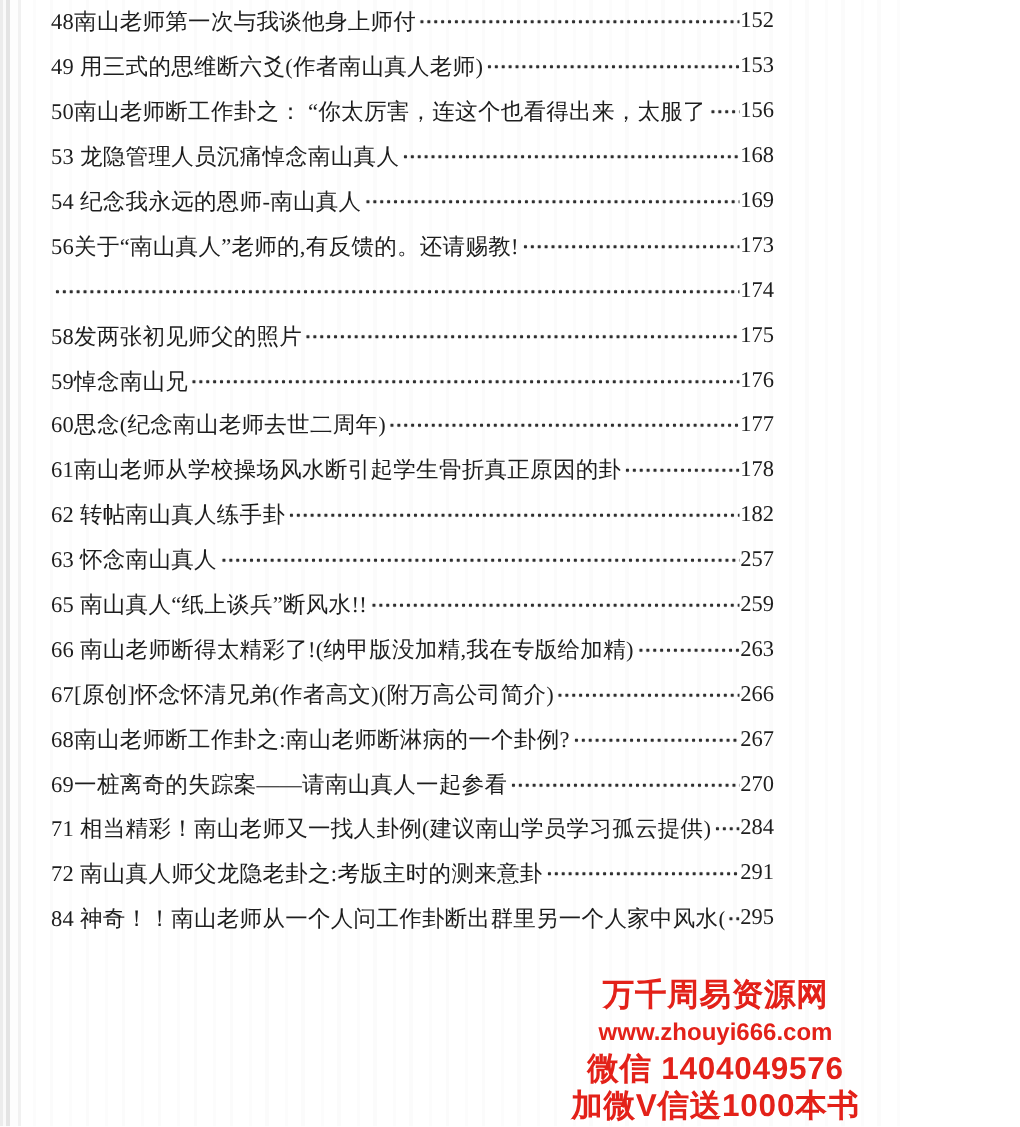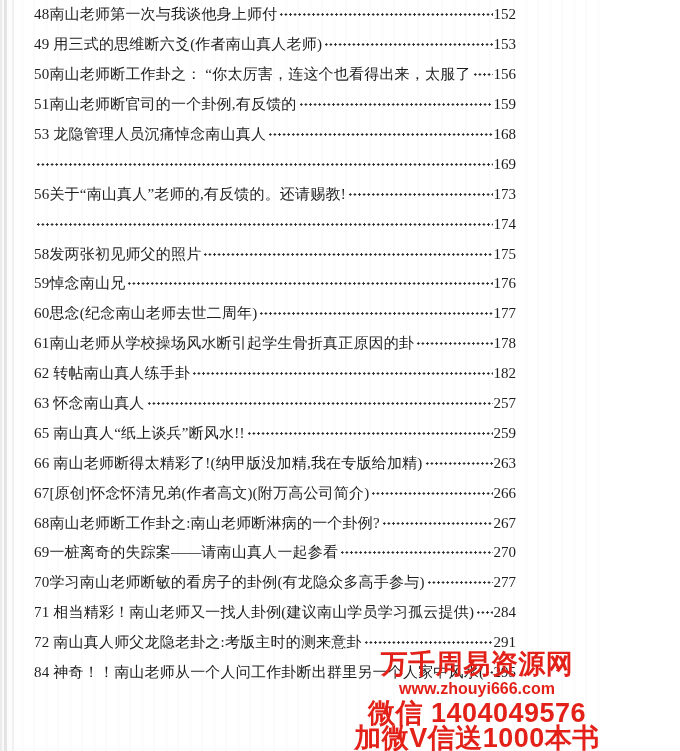--- a/index.html
+++ b/index.html
@@ -71,21 +71,21 @@
     position: absolute;
     right: 2px;
     bottom: 1px;
     width: 250px;
     text-align: center;
     font-family: "Liberation Sans", "DejaVu Sans", sans-serif;
     font-weight: bold;
     pointer-events: none;
     line-height: 24.5px;
   }
-  .wm-cjk  { font-size: 27px; letter-spacing: 0.5px; }
+  .wm-cjk  { font-size: 21px; letter-spacing: 0.5px; }
   .wm-url  { font-size: 16px; letter-spacing: 0px; }
 </style>
 </head>
 <body>
 
 <div class="page">
 
   <div class="edge-stripes"></div>
 
   <div class="toc">
@@ -100,34 +100,30 @@
       <span class="leader"></span>
       <span class="pn">153</span>
     </div>
 
     <div class="row">
       <span class="title">50南山老师断工作卦之： “你太厉害，连这个也看得出来，太服了</span>
       <span class="leader"></span>
       <span class="pn">156</span>
     </div>
 
-    <div class="row">
-      <span class="title">51南山老师断官司的一个卦例,有反馈的</span>
-      <span class="leader"></span>
-      <span class="pn">159</span>
-    </div>
 
 
     <div class="row">
       <span class="title">53 龙隐管理人员沉痛悼念南山真人</span>
       <span class="leader"></span>
       <span class="pn">168</span>
     </div>
 
     <div class="row">
+      <span class="title">54 纪念我永远的恩师-南山真人</span>
       <span class="leader"></span>
       <span class="pn">169</span>
     </div>
 
     <div class="row">
       <span class="title">56关于“南山真人”老师的,有反馈的。还请赐教!</span>
       <span class="leader"></span>
       <span class="pn">173</span>
     </div>
 
@@ -196,25 +192,20 @@
       <span class="leader"></span>
       <span class="pn">267</span>
     </div>
 
     <div class="row">
       <span class="title">69一桩离奇的失踪案——请南山真人一起参看</span>
       <span class="leader"></span>
       <span class="pn">270</span>
     </div>
 
-    <div class="row">
-      <span class="title">70学习南山老师断敏的看房子的卦例(有龙隐众多高手参与)</span>
-      <span class="leader"></span>
-      <span class="pn">277</span>
-    </div>
 
     <div class="row">
       <span class="title">71 相当精彩！南山老师又一找人卦例(建议南山学员学习孤云提供)</span>
       <span class="leader"></span>
       <span class="pn">284</span>
     </div>
 
     <div class="row">
       <span class="title">72 南山真人师父龙隐老卦之:考版主时的测来意卦</span>
       <span class="leader"></span>

